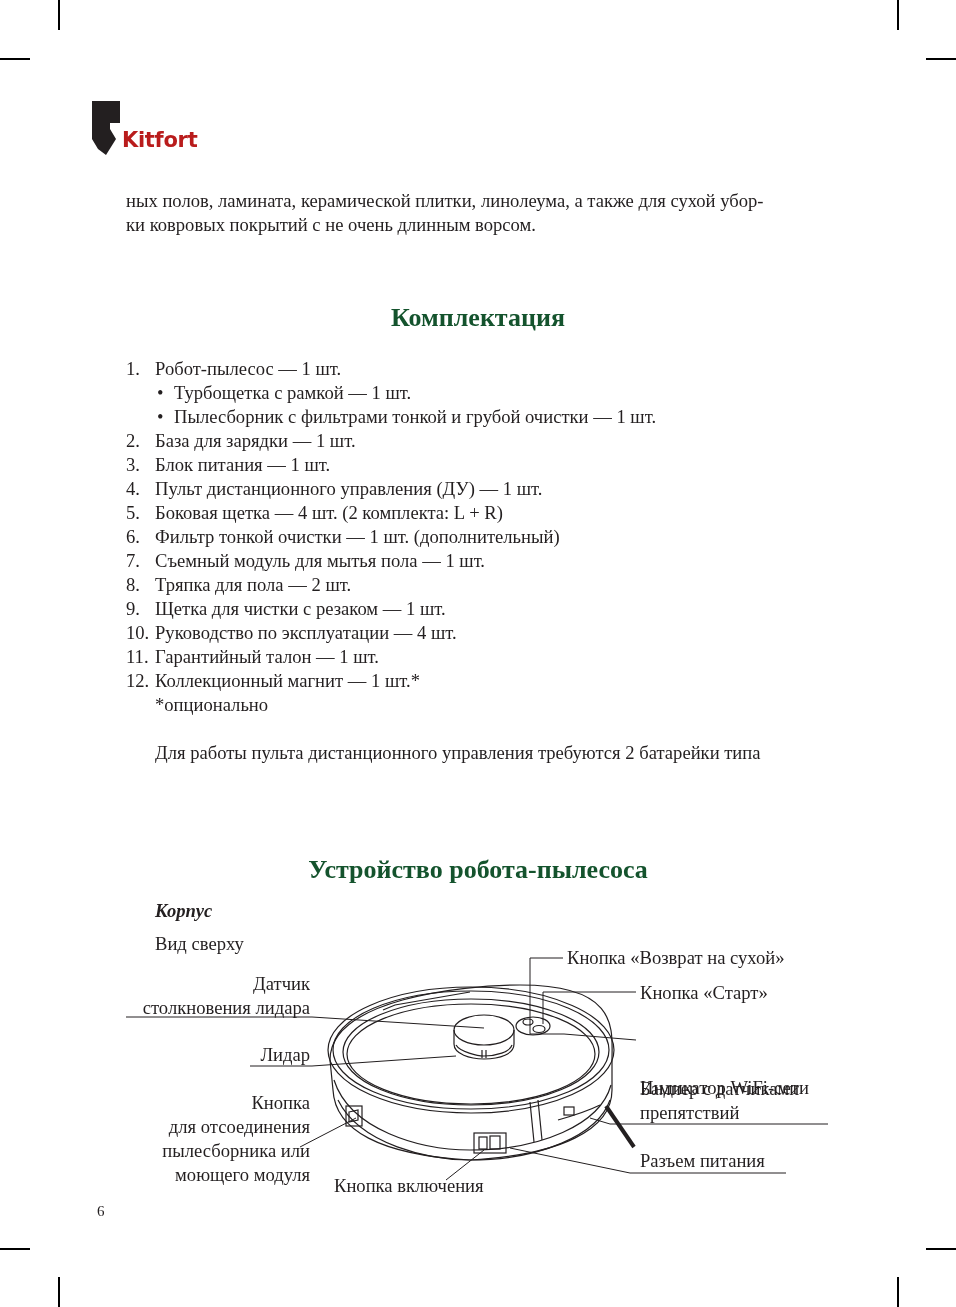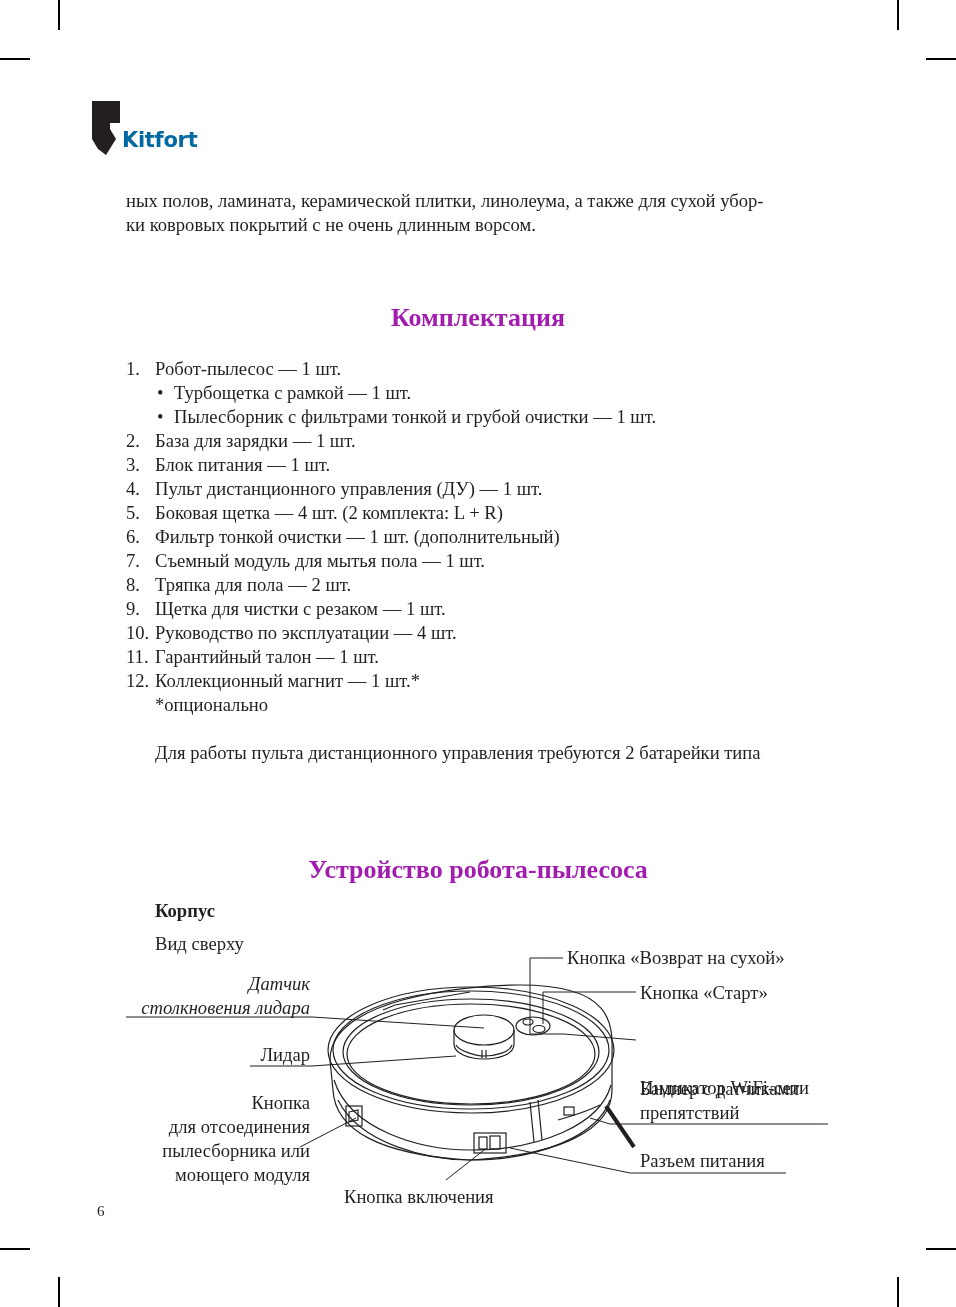--- a/index.html
+++ b/index.html
@@ -4,38 +4,38 @@
   <style>
     html, body { margin: 0; padding: 0; background: #ffffff; }
     body { width: 956px; height: 1307px; position: relative; overflow: hidden;
       font-family: "Liberation Serif", "DejaVu Serif", serif; color: #231f20; }
     .crop { position: absolute; background: #000; }
     .crop.v { width: 1.5px; height: 30px; }
     .crop.h { height: 1.5px; width: 30px; }
 
     .logo { position: absolute; left: 92px; top: 101px; width: 110px; height: 56px; }
     .logo-word { position: absolute; left: 30px; top: 27px; font-family: "DejaVu Sans", sans-serif;
-      font-weight: bold; font-size: 21px; letter-spacing: -0.3px; color: #0369a1; }
+      font-weight: bold; font-size: 21px; letter-spacing: -0.3px; color: #b91c1c; }
 
     .para { position: absolute; left: 126px; width: 705px; font-size: 18.6px; line-height: 24px; }
     .para .line { display: block; white-space: nowrap; }
     .indent { text-indent: 29px; }
 
     .h2 { position: absolute; left: 0; width: 956px; text-align: center; font-weight: bold;
-      font-size: 26px; color: #a21caf; }
+      font-size: 26px; color: #14532d; }
 
     .list { position: absolute; left: 126px; top: 357px; font-size: 18.6px; line-height: 24px; }
     .li { display: flex; white-space: nowrap; height: 24px; }
     .li .num { width: 29px; flex: none; }
     .li.sub { padding-left: 29px; }
     .li.sub .bullet { width: 17px; flex: none; text-align: left; padding-left: 2px; }
     .li.note { padding-left: 29px; }
 
     .sub-h { position: absolute; left: 155px; font-size: 18.6px; }
-    .sub-h.bold { font-weight: bold; }
+    .sub-h.bold { font-weight: bold; font-style: italic; }
 
     .diagram { position: absolute; left: 0; top: 940px; width: 956px; height: 260px; }
     .lbl { position: absolute; font-size: 18.6px; line-height: 24px; white-space: nowrap; }
     .lbl.right { text-align: right; }
 
     .page-num { position: absolute; left: 97px; top: 1203px; font-size: 15px; }
   </style>
 </head>
 <body>
 
@@ -184,32 +184,32 @@
       <path d="M563 958 L530 958 L530 1034 L564 1034"></path>
       <path d="M636 992 L543 992 L543 1024"></path>
       <line x1="564" y1="1034" x2="636" y2="1040"></line>
 
       <path d="M828 1124 L610 1124 L590 1118"></path>
 
       <path d="M786 1173 L630 1173 L510 1148"></path>
     </g>
   </svg>
 
-  <div class="lbl right" style="right:646px; top:32px;font-style:italic;">
+  <div class="lbl right" style="right:646px; top:32px;">
     <span style="display:block;">Датчик</span>
     <span style="display:block;">столкновения лидара</span>
   </div>
   <div class="lbl right" style="right:646px; top:103px;">Лидар</div>
   <div class="lbl right" style="right:646px; top:151px;">
     <span style="display:block;">Кнопка</span>
     <span style="display:block;">для отсоединения</span>
     <span style="display:block;">пылесборника или</span>
     <span style="display:block;">моющего модуля</span>
   </div>
-  <div class="lbl" style="left:334px; top:245px;margin-left:10px;">Кнопка включения</div>
+  <div class="lbl" style="left:334px; top:234px;">Кнопка включения</div>
   <div class="lbl" style="left:567px; top:6px;">Кнопка «Возврат на сухой»</div>
   <div class="lbl" style="left:640px; top:41px;">Кнопка «Старт»</div>
   <div class="lbl" style="left:640px; top:89px;margin-top:47px;">Индикатор WiFi-сети</div>
   <div class="lbl" style="left:640px; top:137px;">
     <span style="display:block;">Бампер с датчиками</span>
     <span style="display:block;">препятствий</span>
   </div>
   <div class="lbl" style="left:640px; top:209px;">Разъем питания</div>
 </div>
 

